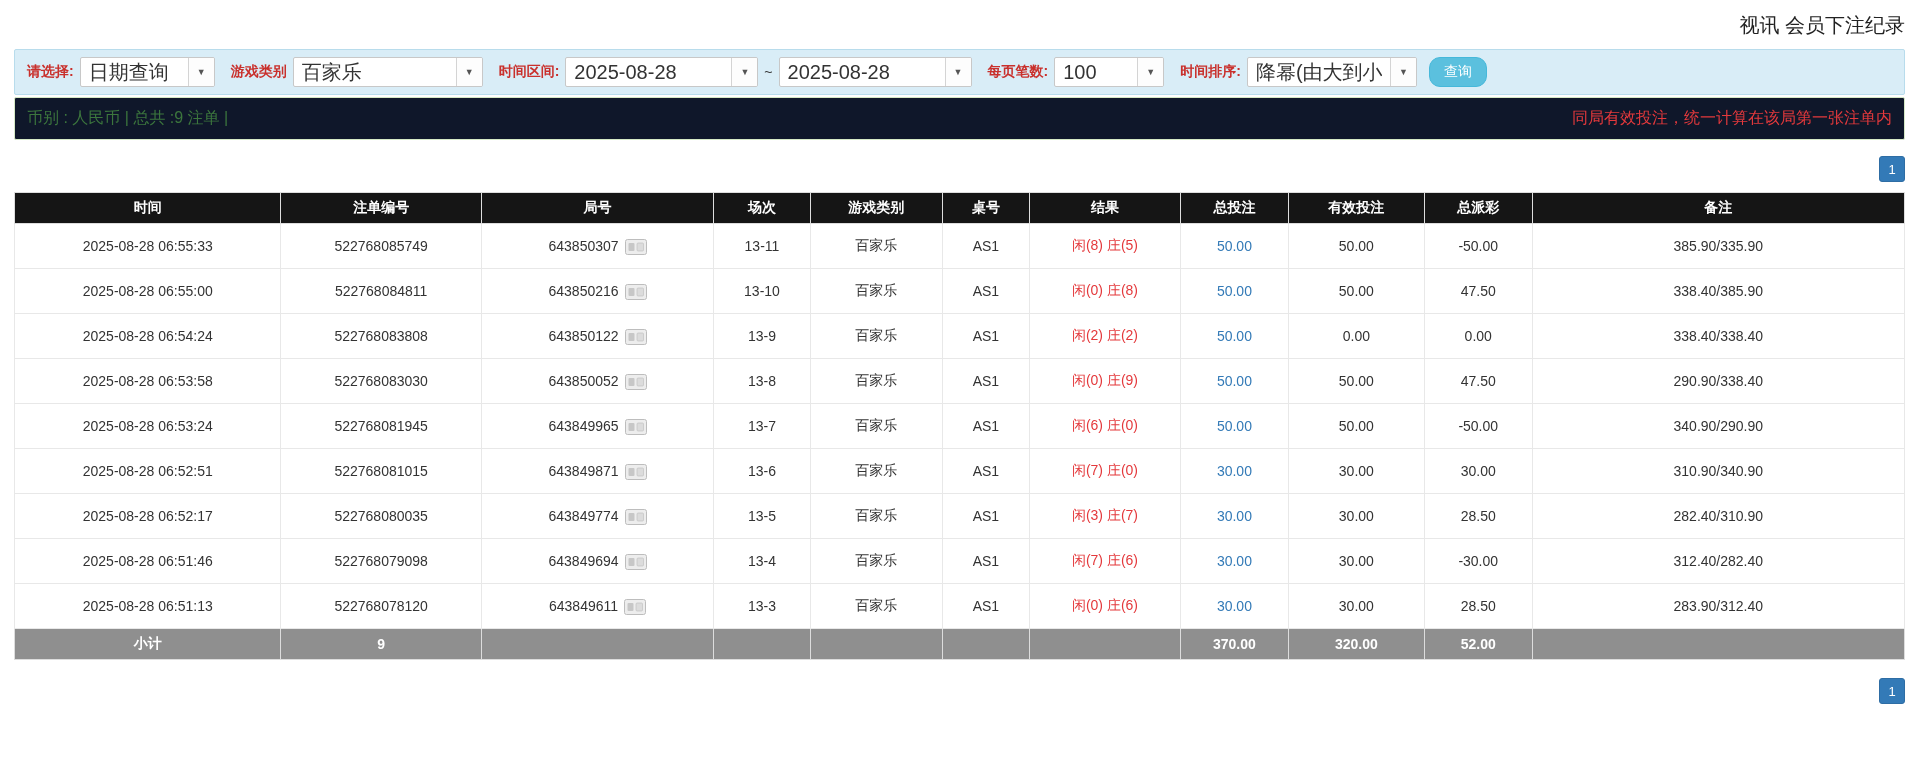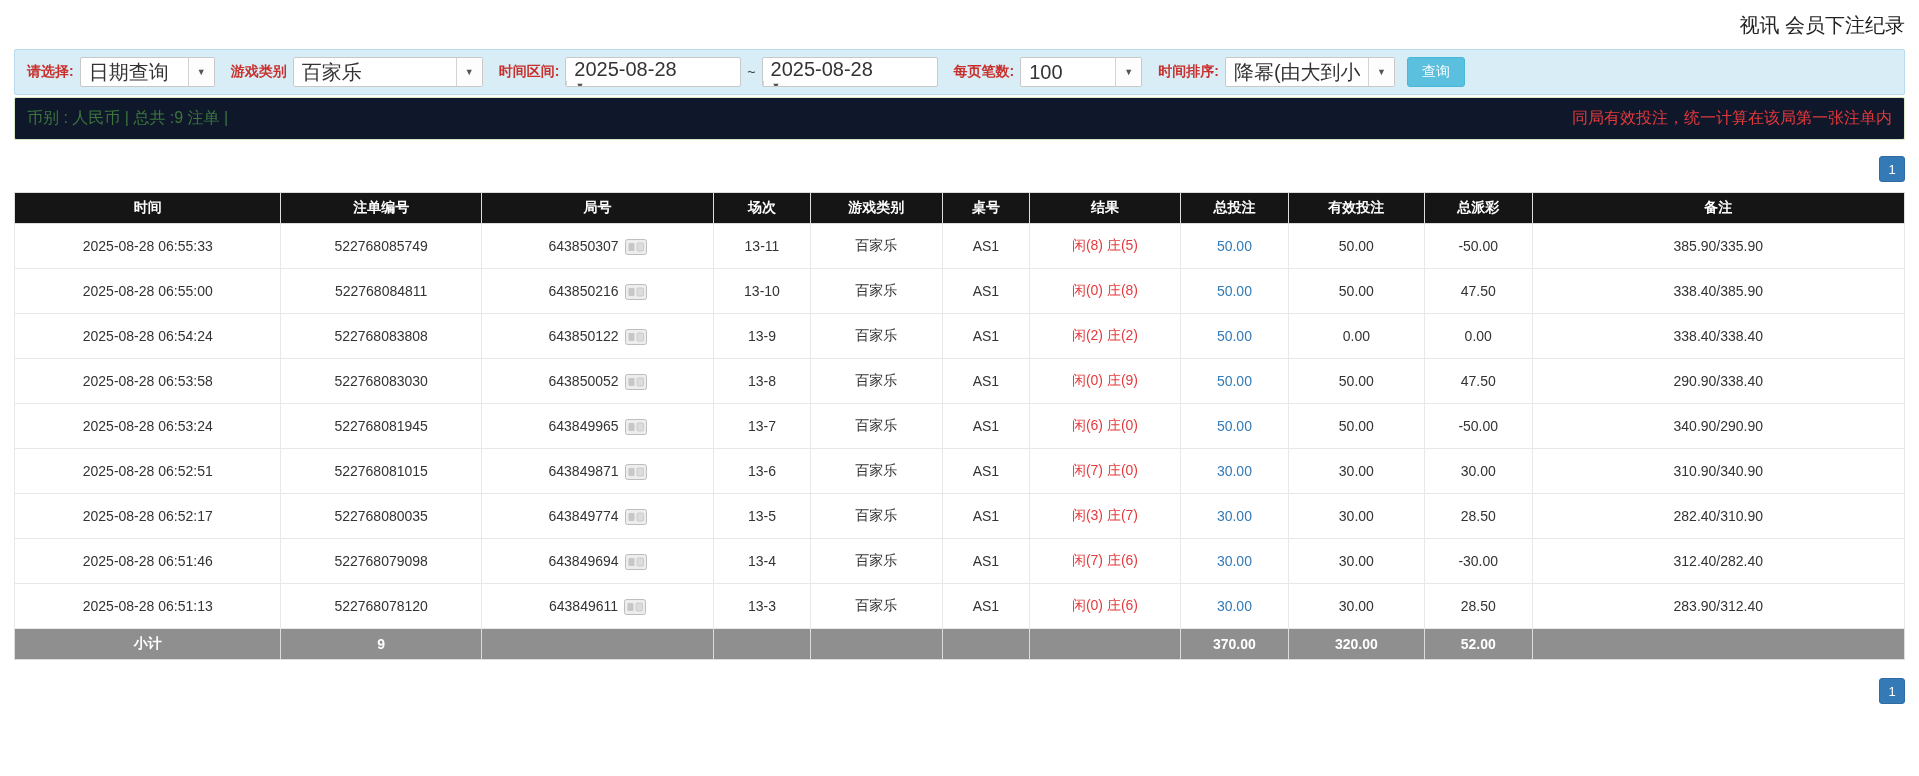--- a/index.html
+++ b/index.html
@@ -38,27 +38,27 @@
     font-family: inherit; color: #333; flex: 1; min-width: 0; background: transparent;
   }
   .combo-caret {
     width: 26px; border: none; border-left: 1px solid #d4d4d4;
     background: #fdfdfd; cursor: pointer; color: #666;
     display: flex; align-items: center; justify-content: center; padding: 0;
   }
   .caret-icon { font-size: 9px; color: #555; }
   .w-select { width: 135px; }
   .w-game   { width: 190px; }
-  .w-date   { width: 176px; flex-direction: column; }
-  .w-size   { width: 122px; }
+  .w-date   { width: 193px; }
+  .w-size   { width: 110px; }
   .w-sort   { width: 170px; }
   .range-sep { margin: 0 6px; color: #333; }
   .search-btn {
     margin-left: 12px; height: 30px; padding: 0 14px;
-    background: #5bc0de; border: 1px solid #46b8da; border-radius: 3px;
+    background: #5bc0de; border: 1px solid #46b8da; border-radius: 11px;
     color: #fff; font-size: 14px; font-family: inherit; cursor: pointer;
   }
 
   
   .summary-bar {
     margin: 2px 14px 0 14px;
     background: #0f172a; border: 1px solid #d6e9c6; border-radius: 2px;
     padding: 10px 12px;
     display: flex; justify-content: space-between; align-items: center;
     font-size: 16px; box-sizing: border-box;

